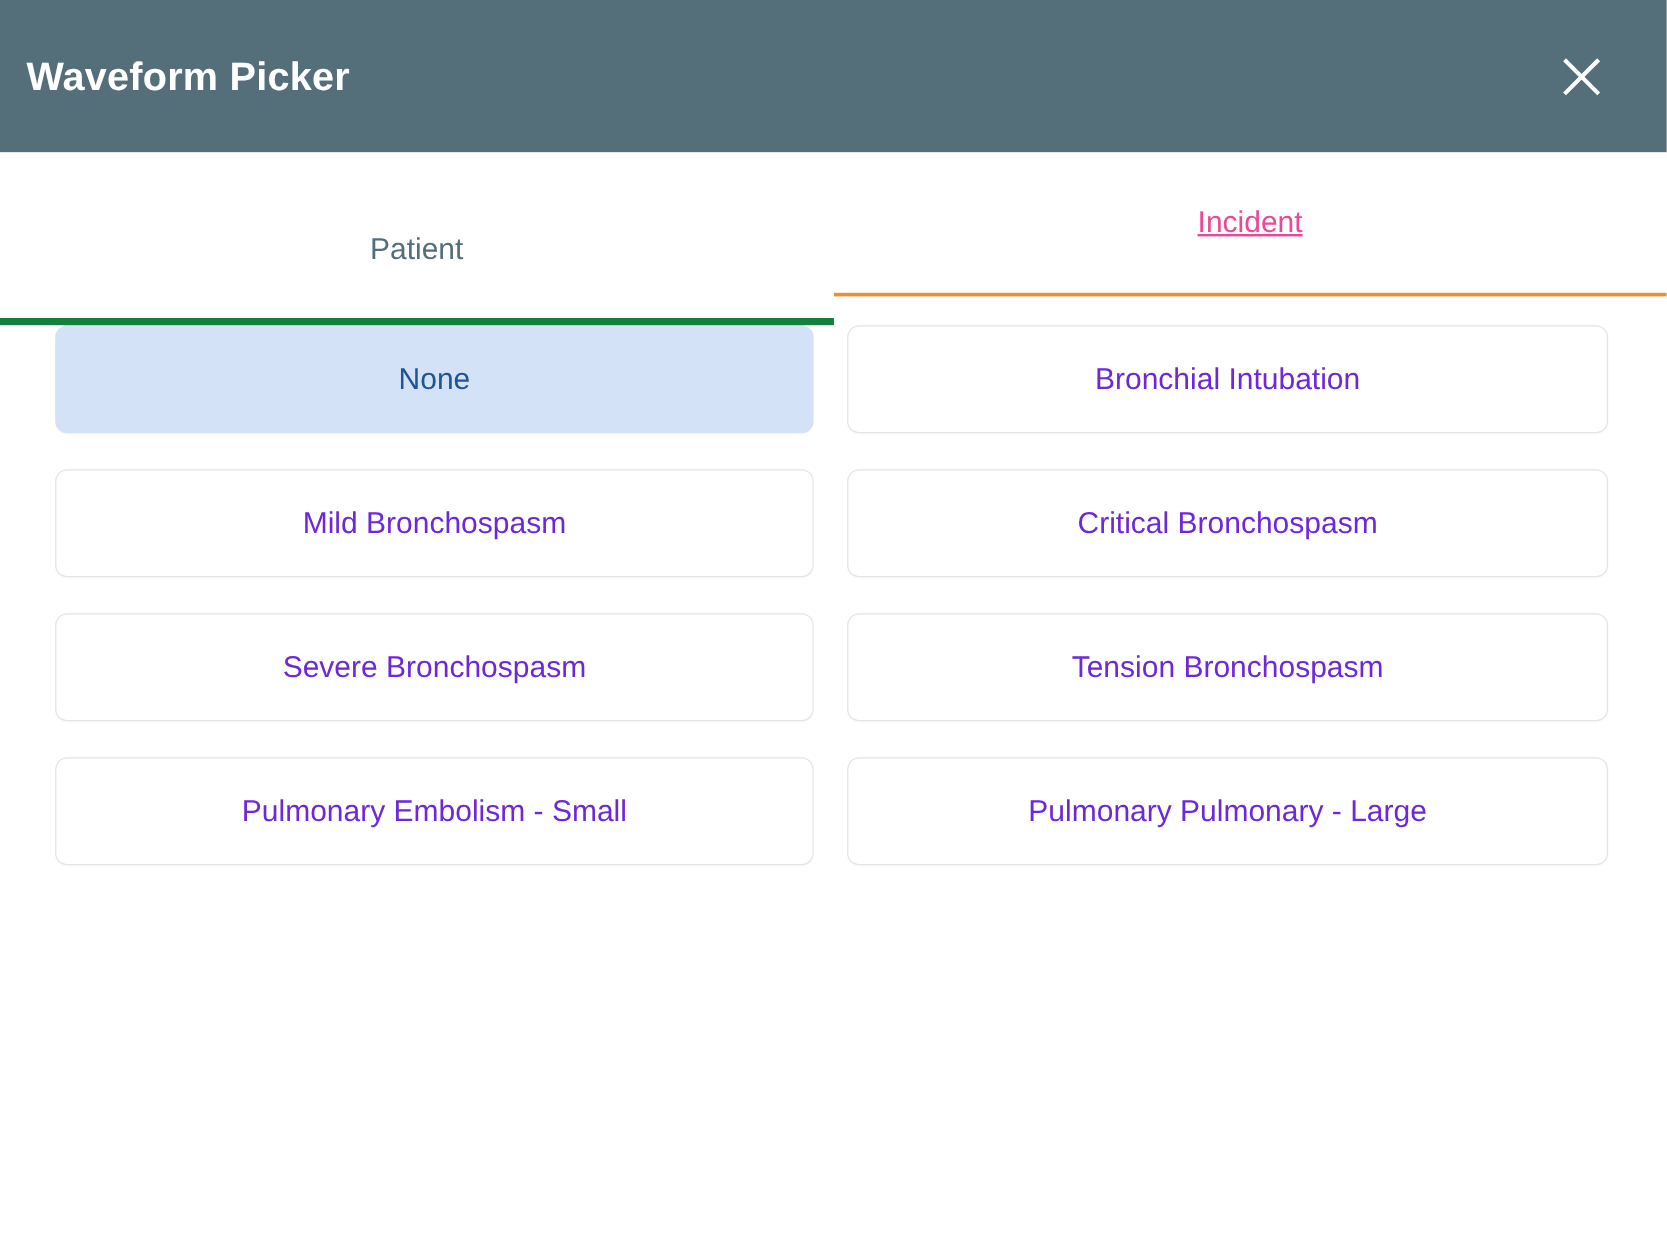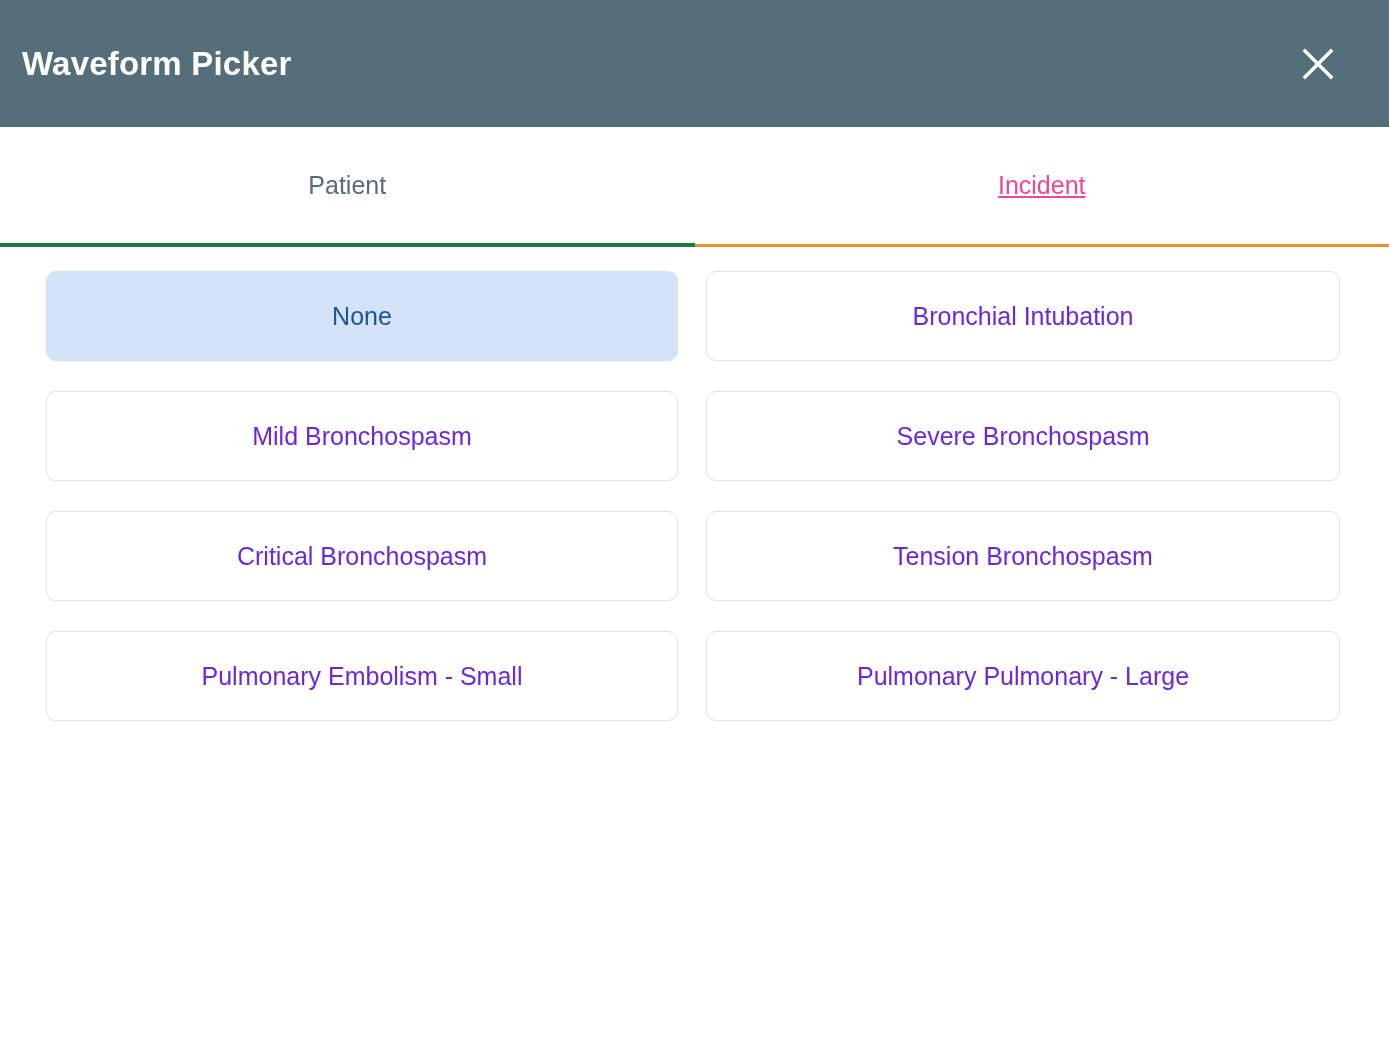--- a/index.html
+++ b/index.html
@@ -73,21 +73,22 @@
     cursor: pointer;
     background: transparent;
     border: none;
     padding: 0;
     font-family: "Liberation Sans", sans-serif;
     position: relative;
     height: 100%;
   }
   .tab.inactive {
     color: #546e7a;
-    border-bottom: 4px solid #15803d;
+    border-bottom: 6px solid #15803d;
+    margin-top: 24px;
   }
   .tab.active {
     color: #ec4899;
     border-bottom: 3px solid #e8912f;
     text-decoration: underline;
   }
 
   
   .content {
     flex: 1 1 auto;
@@ -163,25 +164,25 @@
         <span>None</span>
       </button>
       <button class="option">
         <span>Bronchial Intubation</span>
       </button>
 
       <button class="option">
         <span>Mild Bronchospasm</span>
       </button>
       <button class="option">
-        <span>Severe Bronchospasm</span>
+        <span>Critical Bronchospasm</span>
       </button>
 
       <button class="option">
-        <span>Critical Bronchospasm</span>
+        <span>Severe Bronchospasm</span>
       </button>
 
       <button class="option">
         <span>Tension Bronchospasm</span>
       </button>
       <button class="option">
         <span>Pulmonary Embolism - Small</span>
       </button>
 
       <button class="option">

